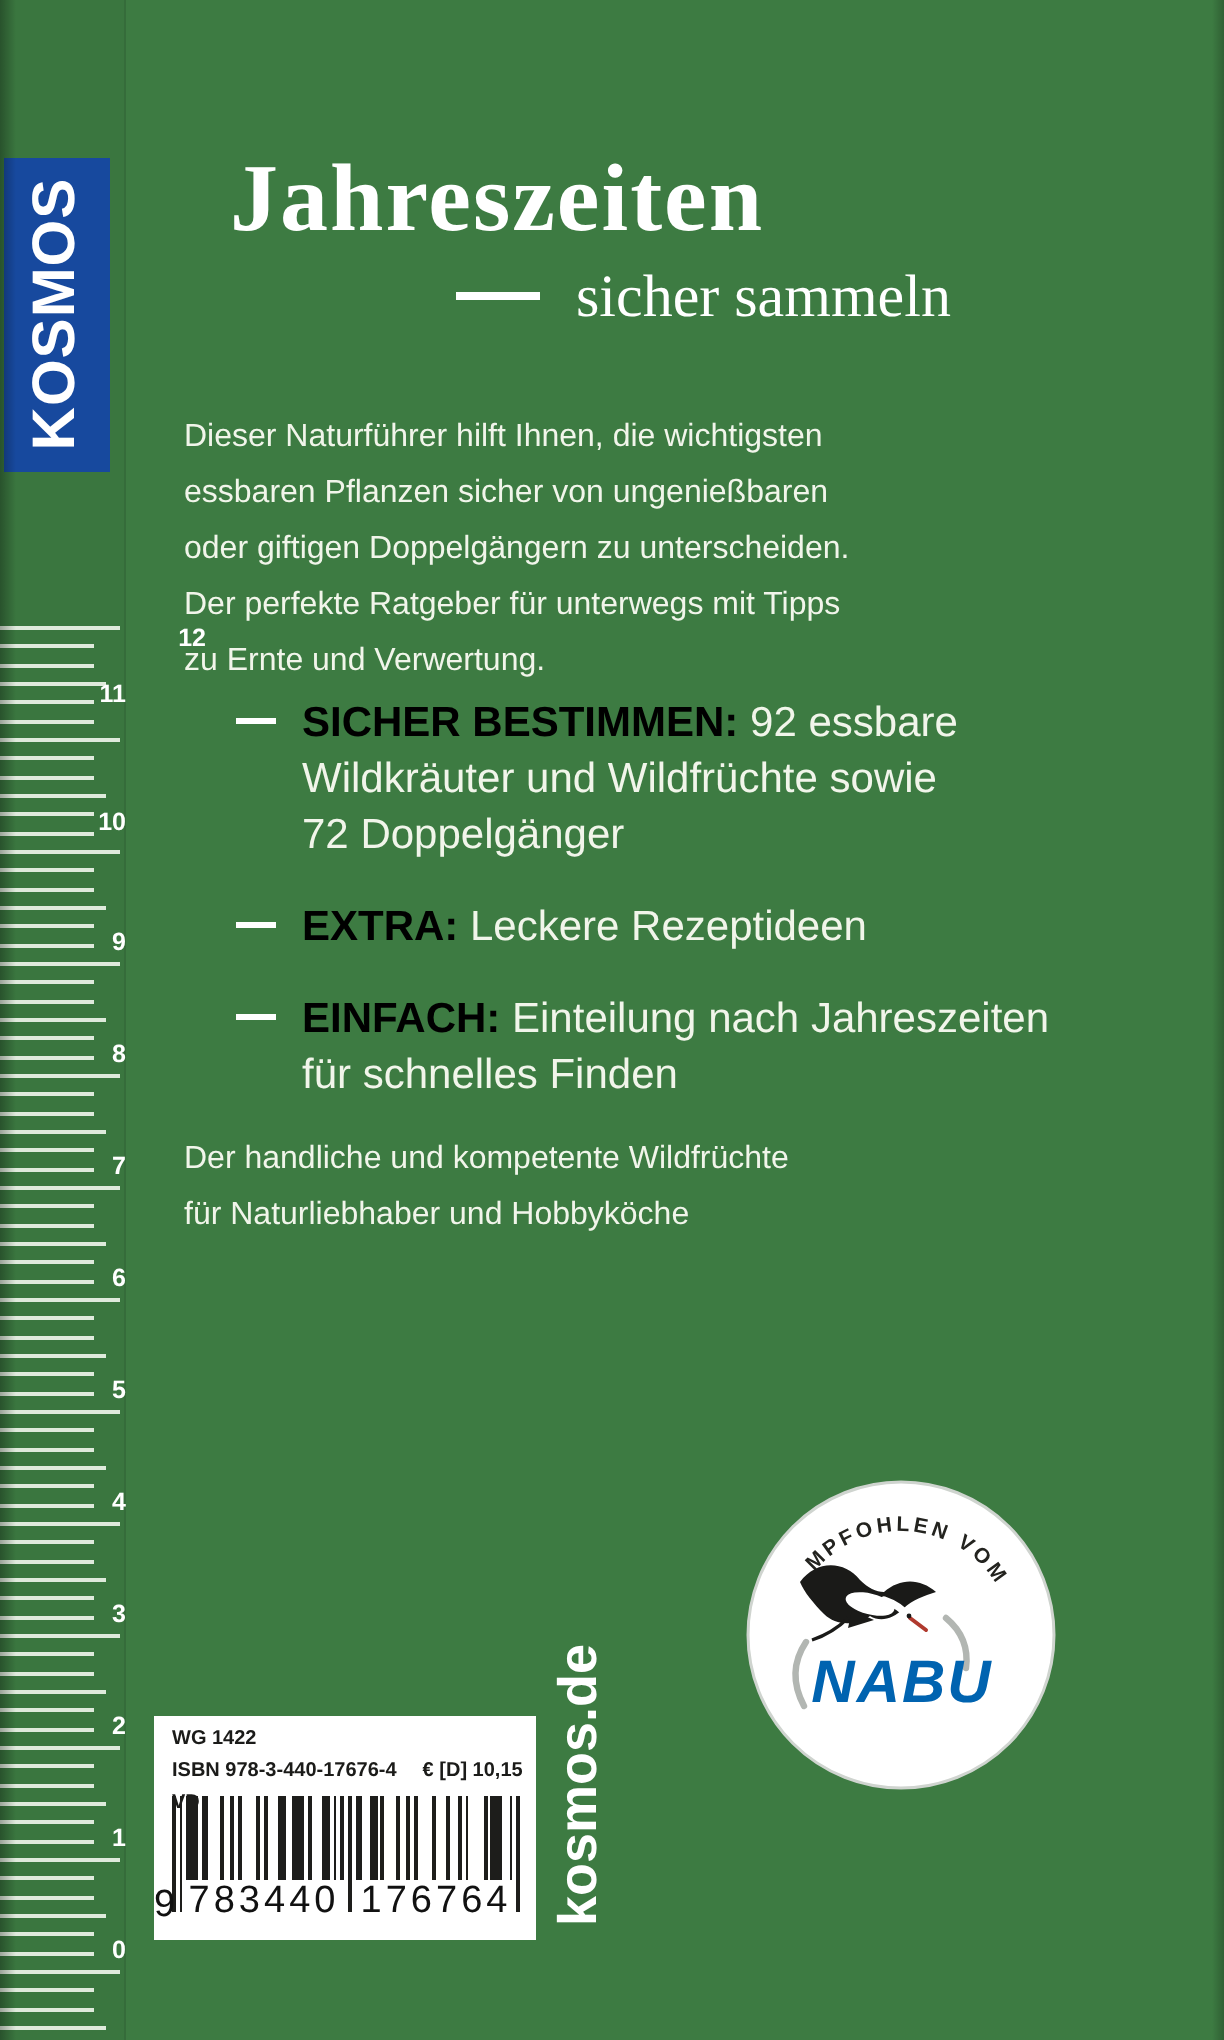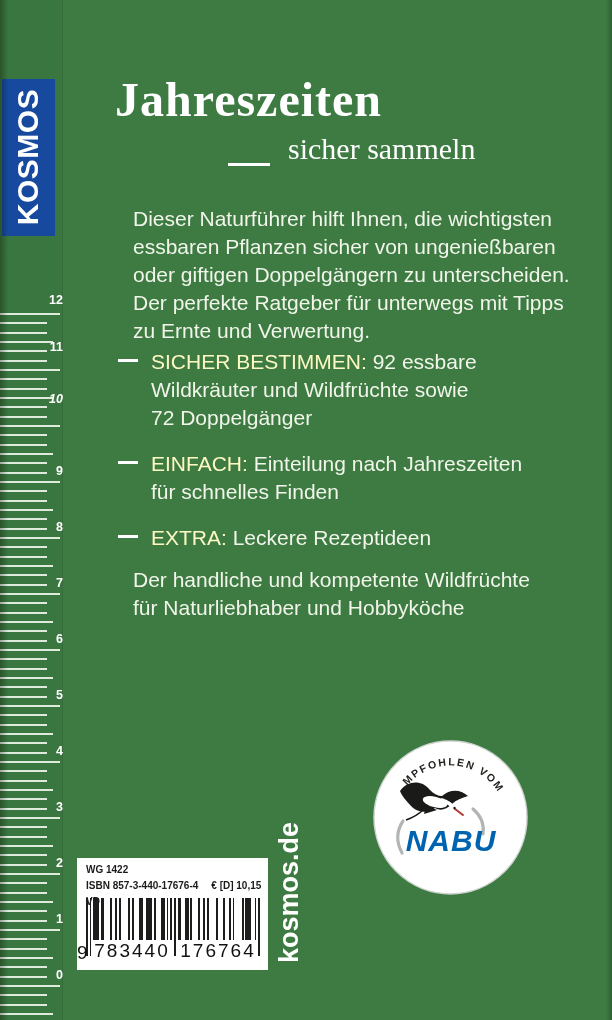--- a/index.html
+++ b/index.html
@@ -30,34 +30,34 @@
 
   
   .ruler{position:absolute;left:0;top:0;width:70px;height:1020px;}
   .tick{position:absolute;left:0;height:2px;background:rgba(238,244,233,.92);}
   .tnum{position:absolute;left:0;width:63px;height:14px;text-align:right;
     color:#fff;font-size:12.5px;font-weight:700;line-height:14px;}
 
   
   .title{position:absolute;left:115px;top:72px;color:#fff;
     font-family:"Liberation Serif","DejaVu Serif",serif;font-weight:700;font-size:48px;letter-spacing:1px;white-space:nowrap;}
-  .subtitle{position:absolute;left:228px;top:132px;display:flex;align-items:flex-end;}
+  .subtitle{position:absolute;left:228px;top:132px;display:flex;align-items:flex-start;}
   .subtitle-dash{width:42px;height:3.5px;background:#fff;margin-top:14px;}
   .subtitle-text{margin-left:18px;color:#fff;
     font-family:"Liberation Serif","DejaVu Serif",serif;font-size:30px;white-space:nowrap;}
 
-  .body-text{color:#f1f5ea;font-size:21px;line-height:28px;white-space:pre-line;margin-left:41px;}
+  .body-text{color:#f1f5ea;font-size:16px;line-height:28px;white-space:pre-line;}
   .intro{position:absolute;left:92px;top:205px;width:480px;}
   .outro{position:absolute;left:92px;top:566px;width:480px;}
 
   .bullets{position:absolute;left:92px;top:348px;width:480px;}
   .bullet{display:flex;align-items:flex-start;margin-bottom:18px;}
   .b-dash{flex:none;width:20px;height:3px;background:#fff;margin:11px 13px 0 26px;}
   .b-text{color:#f1f5ea;font-size:21px;line-height:28px;}
-  .b-text b{color:#fef9c3;font-weight:400;}
+  .b-text b{color:#000000;font-weight:700;}
   .b-text span{white-space:pre-line;}
 
   
   .badge{position:absolute;left:372px;top:739px;width:157px;height:157px;}
 
   
   .info-box{position:absolute;left:77px;top:858px;width:191px;height:112px;background:#fff;color:#1b1b19;}
   .info-lines{position:absolute;left:9px;top:4px;font-size:10px;font-weight:700;line-height:16px;white-space:nowrap;}
   .isbn-row{display:flex;}
   .price{margin-left:13px;}
@@ -77,35 +77,35 @@
 </head>
 <body>
 
 <div class="page">
 
   <div class="spine-strip"></div>
   <div class="crease"></div>
 
   <div class="ruler">
       <div class="tick" style="top: 313px; width: 60px;"></div>
-      <div class="tnum" style="top: 293px;">12</div>
+      <div class="tnum" style="top: 312px; margin-left: 40px;">12</div>
       <div class="tick" style="top: 322.3px; width: 47px;"></div>
       <div class="tick" style="top: 331.7px; width: 47px;"></div>
       <div class="tick" style="top: 341px; width: 53px;"></div>
       <div class="tick" style="top: 350.3px; width: 47px;"></div>
       <div class="tick" style="top: 359.7px; width: 47px;"></div>
       <div class="tick" style="top: 369px; width: 60px;"></div>
       <div class="tnum" style="top: 340px;">11</div>
       <div class="tick" style="top: 378.3px; width: 47px;"></div>
       <div class="tick" style="top: 387.7px; width: 47px;"></div>
       <div class="tick" style="top: 397px; width: 53px;"></div>
       <div class="tick" style="top: 406.3px; width: 47px;"></div>
       <div class="tick" style="top: 415.7px; width: 47px;"></div>
       <div class="tick" style="top: 425px; width: 60px;"></div>
-      <div class="tnum" style="top: 392px; font-style: italic;">10</div>
+      <div class="tnum" style="top: 404px;">10</div>
       <div class="tick" style="top: 434.3px; width: 47px;"></div>
       <div class="tick" style="top: 443.7px; width: 47px;"></div>
       <div class="tick" style="top: 453px; width: 53px;"></div>
       <div class="tick" style="top: 462.3px; width: 47px;"></div>
       <div class="tick" style="top: 471.7px; width: 47px;"></div>
       <div class="tick" style="top: 481px; width: 60px;"></div>
       <div class="tnum" style="top: 464px;">9</div>
       <div class="tick" style="top: 490.3px; width: 47px;"></div>
       <div class="tick" style="top: 499.7px; width: 47px;"></div>
       <div class="tick" style="top: 509px; width: 53px;"></div>
@@ -192,26 +192,26 @@
 
   <div class="bullets">
     <div class="bullet">
       <span class="b-dash"></span>
       <div class="b-text"><b>SICHER BESTIMMEN:</b><span> 92 essbare
 Wildkräuter und Wildfrüchte sowie
 72 Doppelgänger</span></div>
     </div>
     <div class="bullet">
       <span class="b-dash"></span>
+      <div class="b-text"><b>EXTRA:</b><span> Leckere Rezeptideen</span></div>
+    </div>
+    <div class="bullet">
+      <span class="b-dash"></span>
       <div class="b-text"><b>EINFACH:</b><span> Einteilung nach Jahreszeiten
 für schnelles Finden</span></div>
-    </div>
-    <div class="bullet">
-      <span class="b-dash"></span>
-      <div class="b-text"><b>EXTRA:</b><span> Leckere Rezeptideen</span></div>
     </div>
   </div>
 
   <div class="body-text outro">Der handliche und kompetente Wildfrüchte
 für Naturliebhaber und Hobbyköche</div>
 
   <svg class="badge" viewBox="0 0 157 157">
     <circle cx="78.5" cy="78.5" r="76.5" fill="#ffffff" stroke="#cfd4cf" stroke-width="1.5"></circle>
     <defs>
       <path id="arcpath" d="M 32.6 50.4 A 56 56 0 0 1 124.4 50.4" fill="none"></path>
@@ -232,21 +232,21 @@
       <path d="M83,70 L91,76" stroke="#b03a2e" stroke-width="2" stroke-linecap="round"></path>
       <circle cx="82.5" cy="69" r="1.2" fill="#1a1a18"></circle>
     </g>
     <text x="79" y="112" text-anchor="middle" font-size="30" font-weight="700" font-style="italic" letter-spacing="1" fill="#0063b0" font-family="Liberation Sans, DejaVu Sans, sans-serif">NABU</text>
   </svg>
 
   <div class="info-box">
     <div class="info-lines">
       <div>WG 1422</div>
       <div class="isbn-row">
-        <span>ISBN 857-3-440-17676-4</span>
+        <span>ISBN 978-3-440-17676-4</span>
         <span class="price">€ [D] 10,15</span>
       </div>
       <div>VD</div>
     </div>
     <div class="barcode">
       <div>
           <div class="bar guard" style="left: 0px; width: 1.83px;"></div>
           <div class="bar guard" style="left: 3.66px; width: 1.83px;"></div>
           <div class="bar" style="left: 7.33px; width: 1.83px;"></div>
           <div class="bar" style="left: 9.16px; width: 1.83px;"></div>

